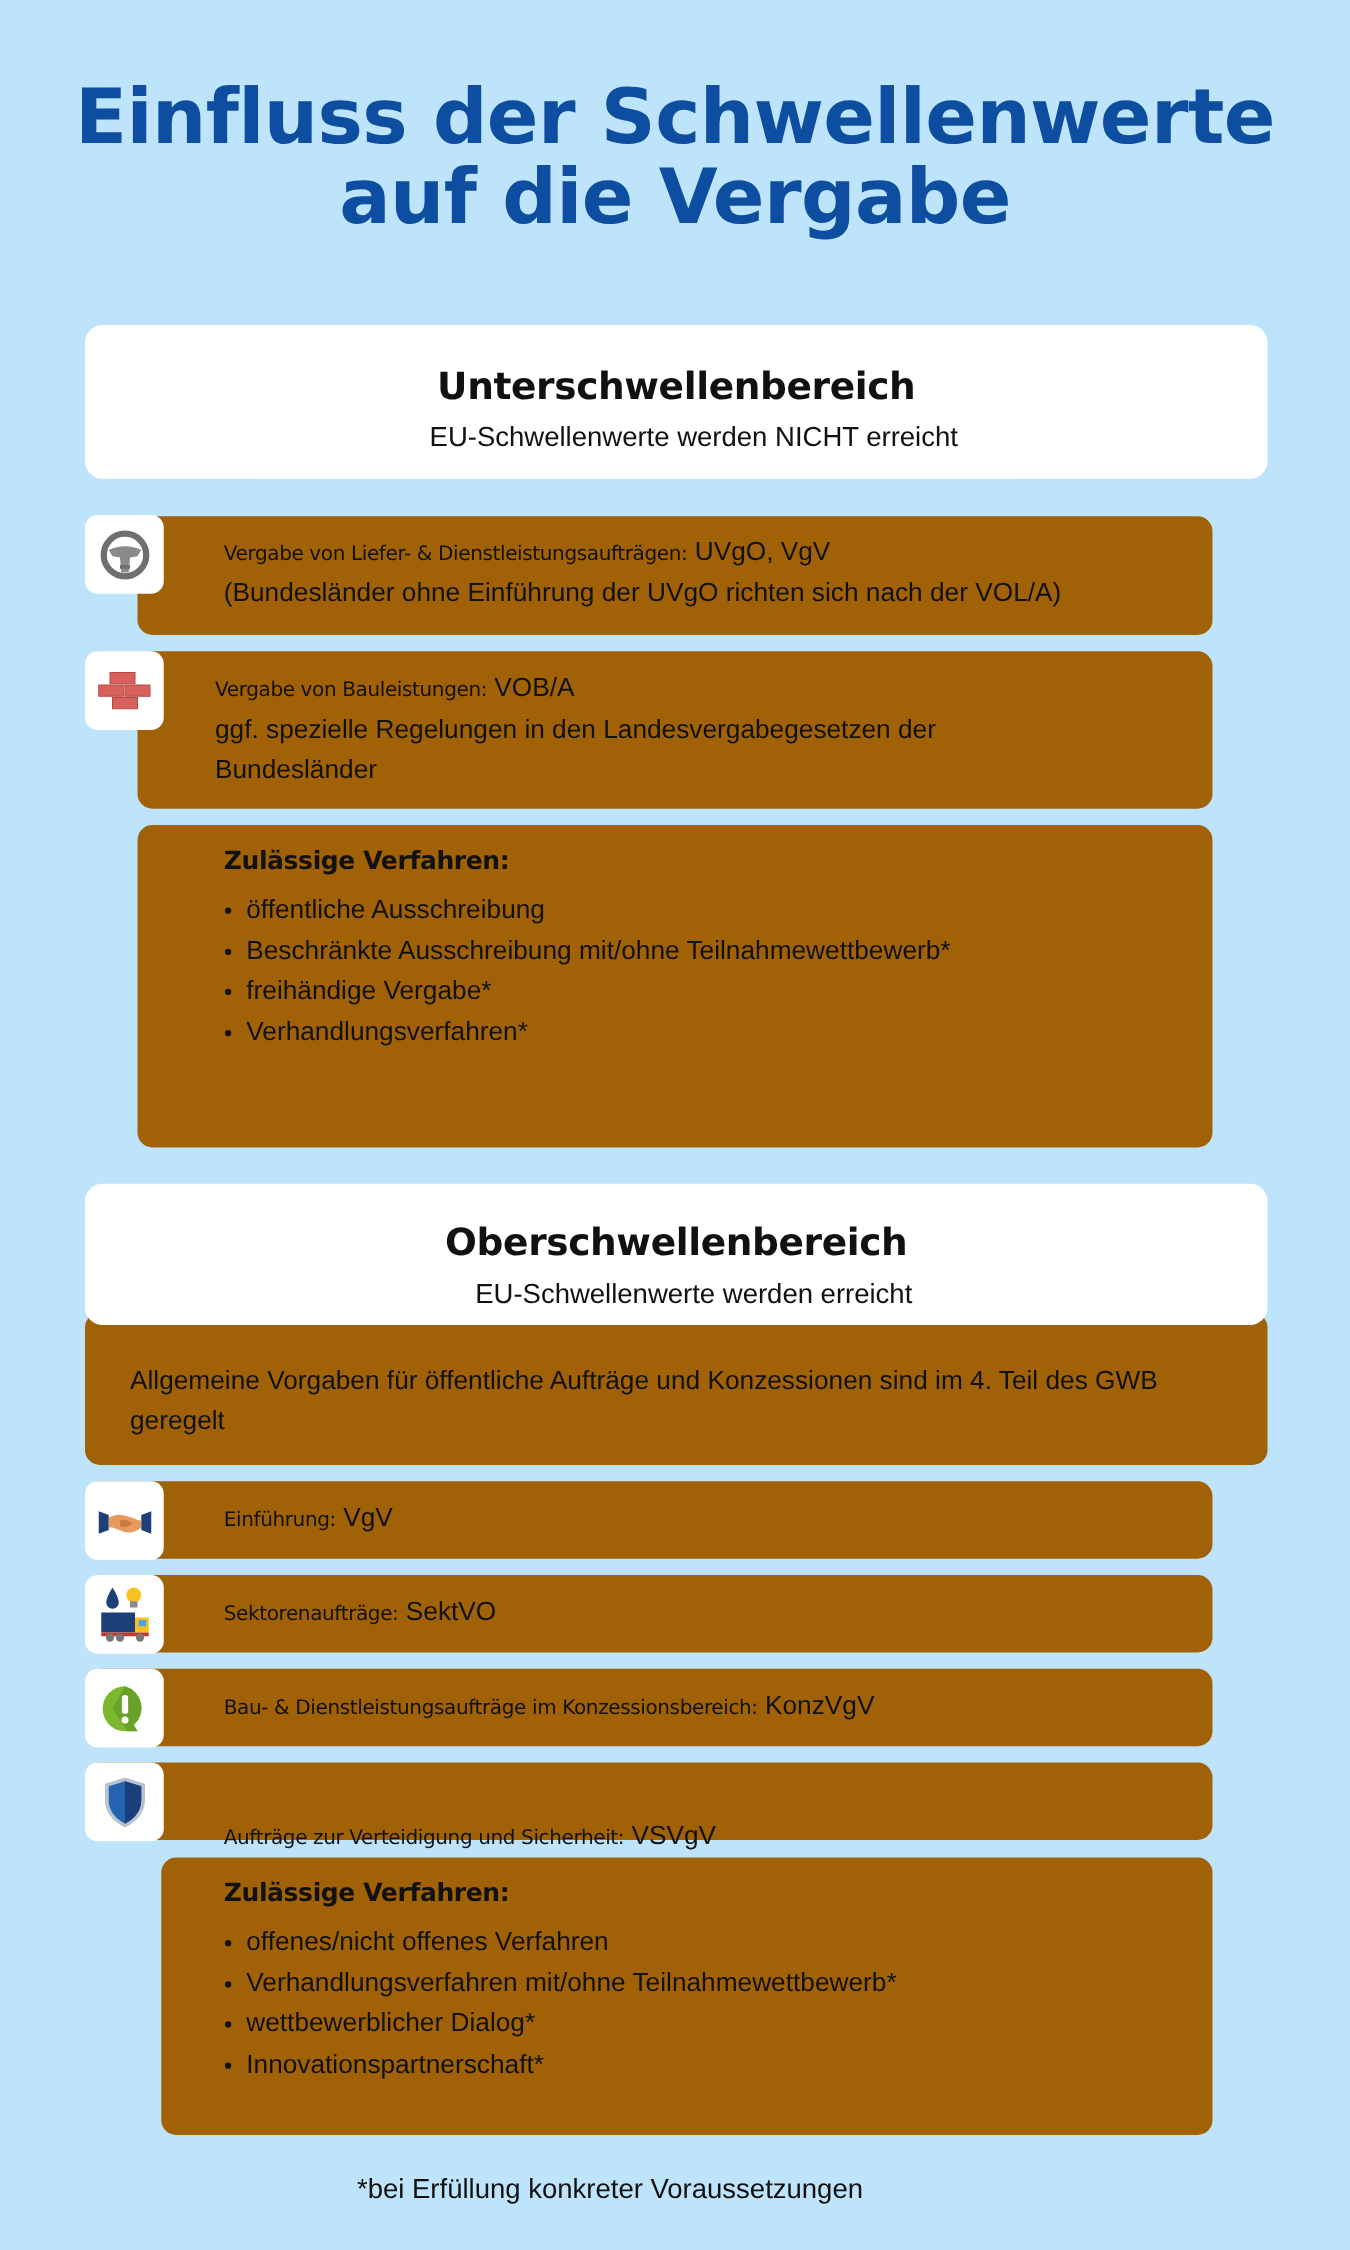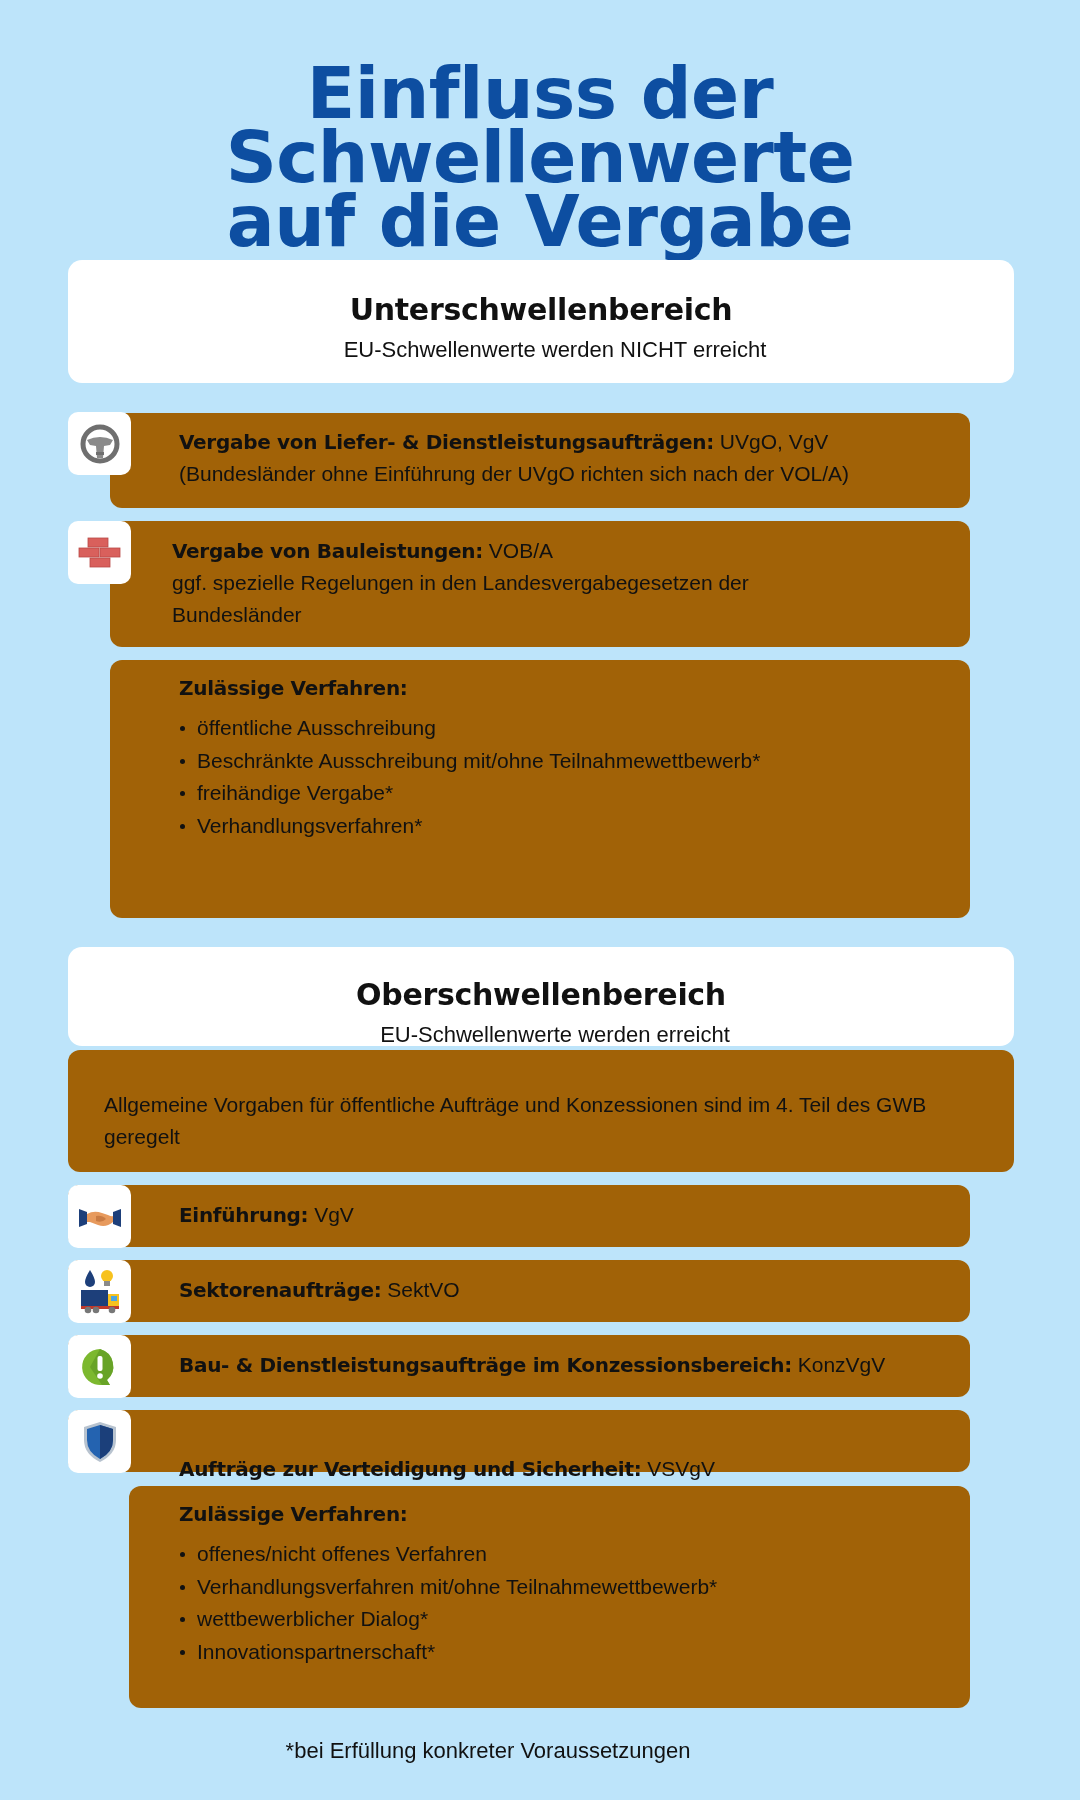--- a/index.html
+++ b/index.html
@@ -11,21 +11,21 @@
     position: relative;
     overflow: hidden;
   }
   .title {
     position: absolute;
     left: 0; top: 62px; width: 1080px;
     text-align: center;
     color: #0d4ea1;
     font-family: "DejaVu Sans", sans-serif;
     font-weight: bold;
-    font-size: 71px;
+    font-size: 61px;
     line-height: 64px;
     letter-spacing: -0.5px;
   }
   .title span { display: block; }
 
   .abs { position: absolute; }
   .card-white {
     background: #ffffff;
     border-radius: 14px;
   }
@@ -57,22 +57,22 @@
     display: flex; align-items: center; justify-content: center;
   }
   .row-text {
     position: absolute;
     font-size: 21px;
     line-height: 32px;
     color: #111;
   }
   .row-text b {
     font-family: "DejaVu Sans", sans-serif;
-    font-weight: bold;
-    font-size: 20px;
+    font-weight: normal;
+    font-size: 16px;
     letter-spacing: -0.3px;
   }
   .proc-title {
     font-family: "DejaVu Sans", sans-serif;
     font-weight: bold;
     font-size: 20px;
     letter-spacing: -0.3px;
   }
   .proc-list {
     list-style: none;
@@ -147,21 +147,21 @@
       <li>öffentliche Ausschreibung</li>
       <li>Beschränkte Ausschreibung mit/ohne Teilnahmewettbewerb*</li>
       <li>freihändige Vergabe*</li>
       <li>Verhandlungsverfahren*</li>
     </ul>
   </div>
 </section>
 
 <section>
   <div class="abs card-pale" style="left:68px; top:1050px; width:946px; height:122px;"></div>
-  <div class="abs card-white section-head" style="left:68px; top:947px; width:946px; height:99px; padding-top:30px;">
+  <div class="abs card-white section-head" style="left:68px; top:947px; width:946px; height:113px; padding-top:30px;">
     <div class="section-title">Oberschwellenbereich</div>
     <div class="section-sub">EU-Schwellenwerte werden erreicht</div>
   </div>
   <div class="row-text" style="left:104px; top:1089px; width:880px;">Allgemeine Vorgaben für öffentliche Aufträge und Konzessionen sind im 4. Teil des GWB geregelt</div>
 
   <div class="abs card-pale" style="left:68px; top:1185px; width:902px; height:62px;"></div>
   <div class="icon-box" style="left:68px; top:1185px;">
     <svg width="44" height="28" viewBox="0 0 44 28">
       <path d="M1 6 L9 9 L9 21 L1 24 Z" fill="#1d3f7a"></path>
       <path d="M43 6 L35 9 L35 21 L43 24 Z" fill="#1d3f7a"></path>

